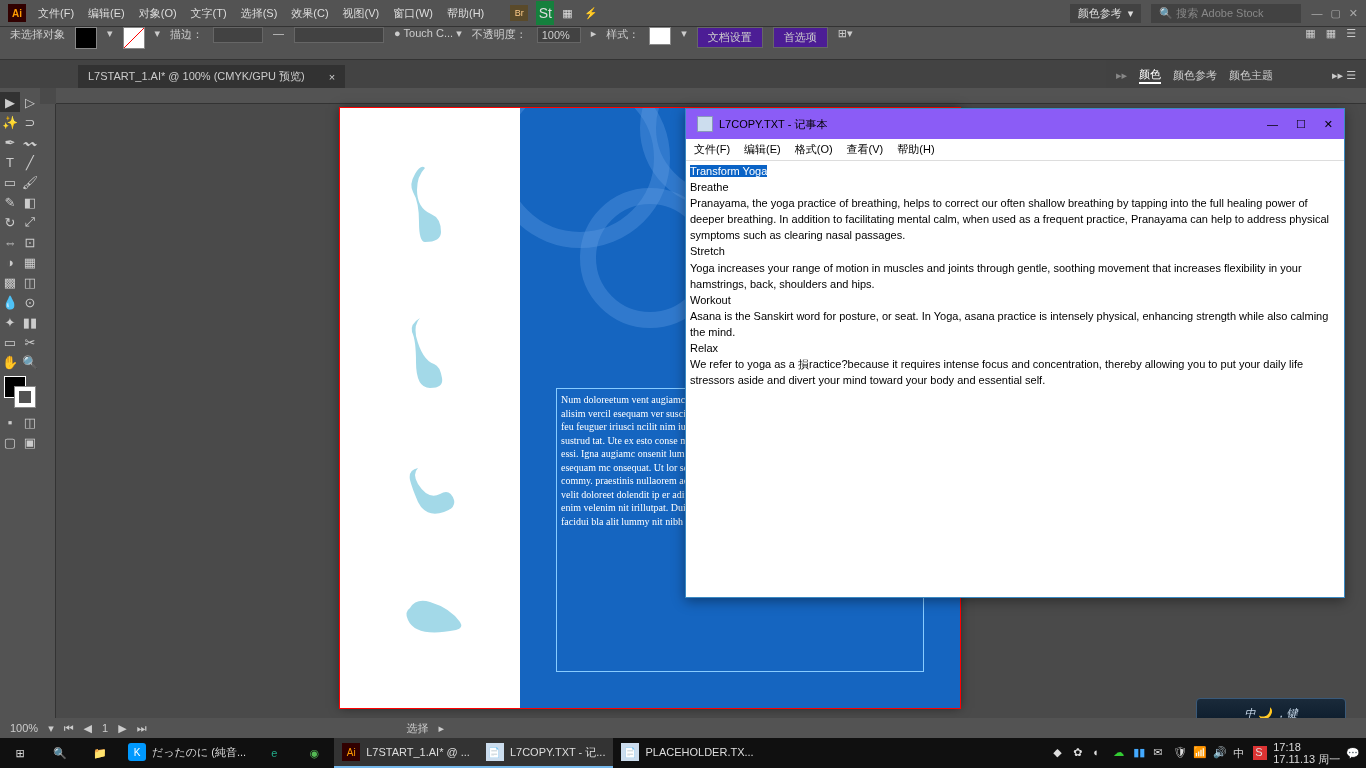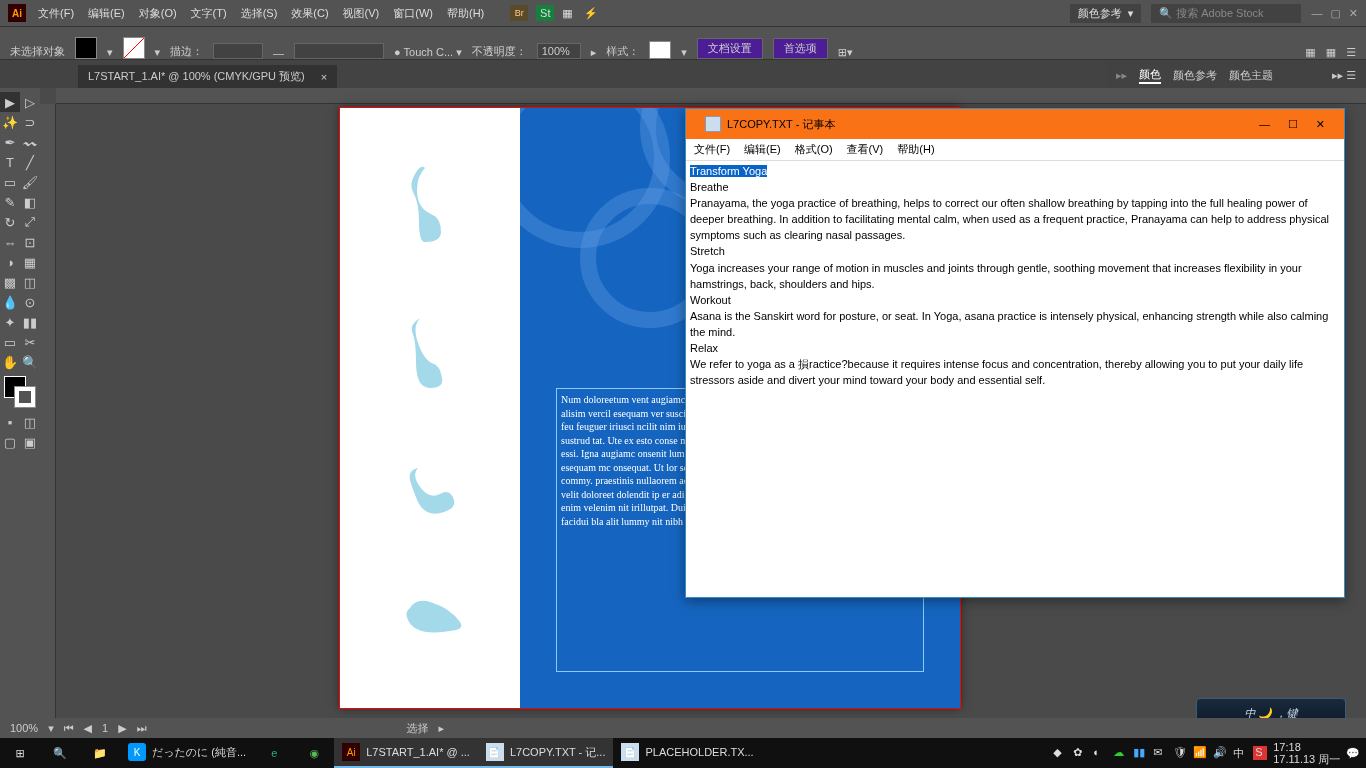--- a/index.html
+++ b/index.html
@@ -5,27 +5,27 @@
 *{margin:0;padding:0;box-sizing:border-box;font-family:"Microsoft YaHei",sans-serif;font-size:11px;user-select:none}
 body{width:1366px;height:768px;background:#323232;overflow:hidden;position:relative}
 .topbar{height:26px;background:#535353;display:flex;align-items:center;color:#ddd;padding:0 8px}
 .ai-logo{width:18px;height:18px;background:#310000;color:#ff9a00;font-weight:bold;display:flex;align-items:center;justify-content:center;font-size:10px;margin-right:12px}
 .menu{display:flex;gap:14px}
 .menu span{cursor:pointer}
 .topbar-right{margin-left:auto;display:flex;align-items:center;gap:10px}
 .workspace-sel{background:#424242;padding:2px 8px;display:flex;align-items:center;gap:6px}
 .search-box{background:#424242;padding:2px 8px;width:150px;color:#888}
 .win-btns{display:flex;gap:8px;font-size:14px;color:#aaa}
-.optbar{height:34px;background:#535353;border-top:1px solid #333;border-bottom:1px solid #333;display:flex;align-items:flex-end;color:#ccc;padding:0 10px;gap:10px}
+.optbar{height:34px;background:#535353;border-top:1px solid #333;border-bottom:1px solid #333;display:flex;align-items:flex-start;color:#ccc;padding:0 10px;gap:10px}
 .swatch{width:22px;height:22px;border:1px solid #888;background:#000}
 .swatch.none{background:linear-gradient(135deg,#fff 48%,red 48%,red 52%,#fff 52%)}
 .opt-input{background:#424242;border:1px solid #666;color:#ccc;padding:1px 4px;width:60px}
 .opt-btn{background:#4c1d95;border:1px solid #666;padding:2px 10px;color:#ccc}
 .tabbar{height:28px;background:#434343;display:flex;align-items:flex-end;padding-left:78px}
-.doc-tab{background:#323232;color:#ccc;padding:4px 10px;display:flex;align-items:center;gap:16px;font-size:11px}
+.doc-tab{background:#323232;color:#ccc;padding:4px 10px;display:flex;align-items:center;gap:24px;font-size:11px}
 .doc-tab .x{cursor:pointer}
 .main{display:flex;height:630px}
 .toolbox{width:40px;background:#535353;display:flex;flex-direction:column;padding-top:4px}
 .toolbox .row{display:flex}
 .tool{width:20px;height:20px;display:flex;align-items:center;justify-content:center;color:#ccc;cursor:pointer;font-size:13px}
 .tool.active{background:#323232}
 .color-sq{width:32px;height:32px;margin:4px;position:relative}
 .color-sq .fill{width:22px;height:22px;background:#000;border:1px solid #fff;position:absolute;top:0;left:0}
 .color-sq .stroke{width:22px;height:22px;background:#fff;border:1px solid #888;position:absolute;bottom:0;right:0}
 .color-sq .stroke::after{content:'';position:absolute;inset:4px;background:#535353}
@@ -35,21 +35,21 @@
 .artboard{position:absolute;left:300px;top:20px;width:620px;height:600px;background:#fff;box-shadow:0 0 0 1px #f00,0 0 10px rgba(0,0,0,.5)}
 .art-left{position:absolute;left:0;top:0;width:180px;height:100%;background:#fff}
 .yoga{fill:#a3d9e8}
 .art-right{position:absolute;left:180px;top:0;right:0;height:100%;background:#1565c0}
 .circles{position:absolute;top:0;right:0;width:100%;height:220px;overflow:hidden}
 .circ{position:absolute;border-radius:50%;border:16px solid rgba(100,160,230,.35)}
 .textframe{position:absolute;left:36px;top:280px;right:36px;bottom:36px;border:1px solid #8cf;color:#fff;font-size:10px;line-height:1.35;padding:4px;font-family:Georgia,serif;overflow:hidden}
 .right-panel{position:absolute;right:0;top:60px;width:260px;height:30px;background:#424242;display:flex;align-items:center;color:#ccc;padding:0 10px;gap:12px}
 .right-panel span.active{color:#fff;border-bottom:2px solid #fff}
 .notepad{position:absolute;left:685px;top:108px;width:660px;height:490px;background:#fff;border:1px solid #3a8ac4;box-shadow:0 3px 12px rgba(0,0,0,.4);display:flex;flex-direction:column}
-.np-title{height:30px;display:flex;align-items:center;padding:0 19px;background:#f97316;color:#000}
+.np-title{height:30px;display:flex;align-items:center;padding:0 11px;background:#8b5cf6;color:#000}
 .np-title .ico{width:16px;height:16px;background:#cde;border:1px solid #89b;margin-right:6px}
 .np-wb{margin-left:auto;display:flex;gap:18px;font-size:13px}
 .np-menu{height:22px;display:flex;align-items:center;gap:14px;padding:0 8px;border-bottom:1px solid #ddd;color:#000}
 .np-body{flex:1;padding:2px 4px;font-family:"SimSun","Courier New",monospace;font-size:14px;color:#000;line-height:1.15;overflow:auto;white-space:pre-wrap}
 .np-body .hl{background:#0a63c6;color:#fff}
 .statusbar{position:absolute;bottom:30px;left:0;right:0;height:20px;background:#535353;display:flex;align-items:center;color:#ccc;padding:0 10px;gap:10px}
 .taskbar{position:absolute;bottom:0;left:0;right:0;height:30px;background:#101010;display:flex;align-items:center;color:#ddd}
 .tb-btn{width:40px;height:30px;display:flex;align-items:center;justify-content:center;cursor:pointer}
 .tb-app{height:30px;display:flex;align-items:center;gap:6px;padding:0 8px;cursor:pointer;border-bottom:2px solid transparent}
 .tb-app.active{background:#333;border-bottom:2px solid #76b9ed}
@@ -69,21 +69,21 @@
     <span>编辑(E)</span>
     <span>对象(O)</span>
     <span>文字(T)</span>
     <span>选择(S)</span>
     <span>效果(C)</span>
     <span>视图(V)</span>
     <span>窗口(W)</span>
     <span>帮助(H)</span>
   </div>
   <div style="width:18px;height:16px;background:#5a4a2a;margin-left:26px;display:flex;align-items:center;justify-content:center;color:#fc8;font-size:9px">Br</div>
-  <div style="width:18px;height:16px;background:#15803d;margin-left:8px;display:flex;align-items:center;justify-content:center;font-size:11px">St</div>
+  <div style="width:18px;height:24px;background:#15803d;margin-left:8px;display:flex;align-items:center;justify-content:center;font-size:14px">St</div>
   <div style="margin-left:8px">▦</div>
   <div style="margin-left:12px;color:#aaa">⚡</div>
   <div class="topbar-right">
     <div class="workspace-sel">
         <span>颜色参考</span>
         <span>▾</span>
       </div>
     <div class="search-box">🔍 <span>搜索 Adobe Stock</span></div>
     <div class="win-btns">
       <span>—</span>

